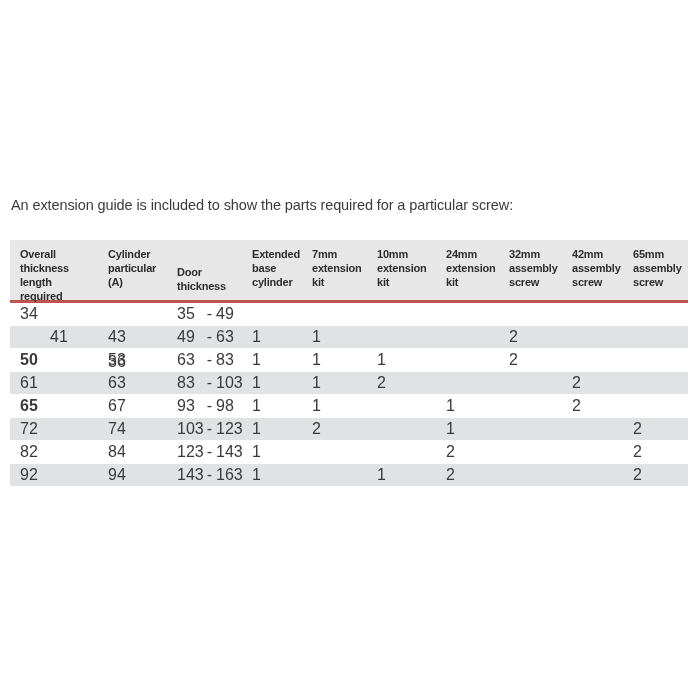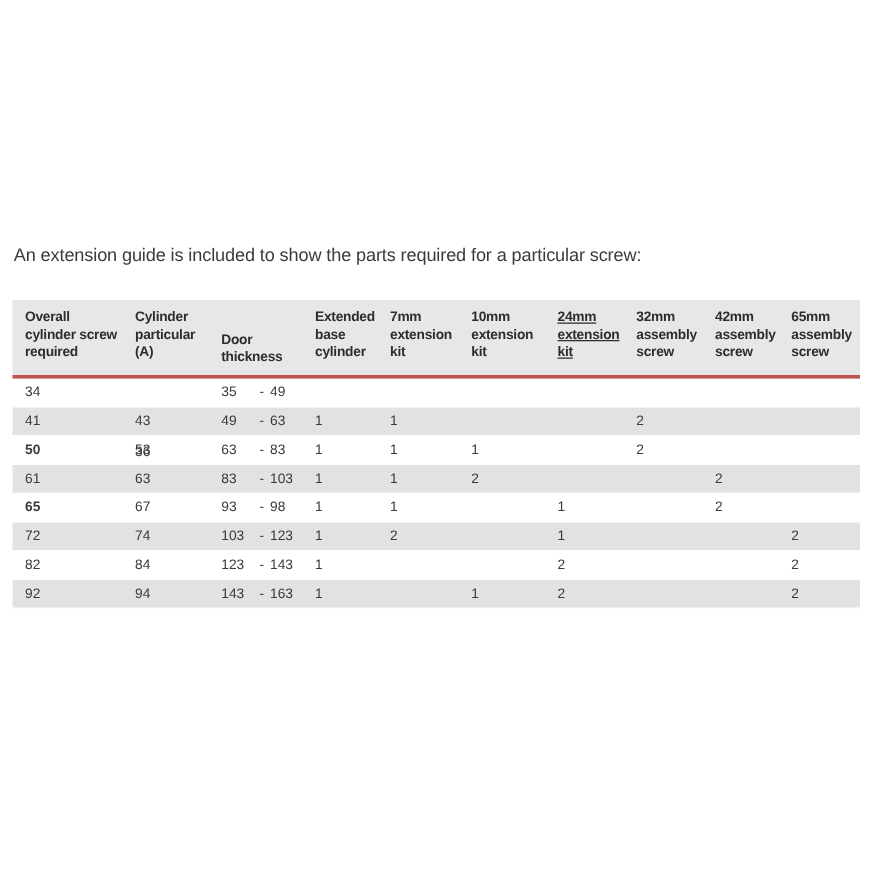--- a/index.html
+++ b/index.html
@@ -2,39 +2,39 @@
 <html><head>
 <meta charset="utf-8">
 <style>
   html,body{margin:0;padding:0;background:#ffffff;}
   body{width:700px;height:700px;font-family:"Liberation Sans",sans-serif;}
   .canvas{position:relative;width:700px;height:700px;background:#ffffff;overflow:hidden;}
   .intro{position:absolute;left:11px;top:197px;margin:0;font-size:14.5px;color:#3b3b3b;letter-spacing:-0.1px;}
   .table{position:absolute;left:10px;top:240px;width:678px;}
   .thead{display:flex;background:#e7e7e7;height:53px;padding-top:7px;border-bottom:3px solid #bf544d;}
   .th{box-sizing:border-box;padding-left:10px;font-weight:bold;font-size:11px;line-height:14px;color:#2d2d2d;letter-spacing:-0.2px;}
-  .tr{display:flex;height:22px;line-height:22px;border-bottom:1px solid #ffffff;font-size:11px;color:#3a3a3a;background:#ffffff;}
+  .tr{display:flex;height:22px;line-height:22px;border-bottom:1px solid #ffffff;font-size:16px;color:#3a3a3a;background:#ffffff;}
   .tr.striped{background:#e1e2e3;}
   .td{box-sizing:border-box;padding-left:10px;white-space:nowrap;overflow:visible;}
   .td.bold{font-weight:bold;}
   .td.merged{padding-left:0;text-align:center;}
   .dt-min{display:inline-block;width:26px;}
   .dt-dash{display:inline-block;width:13px;text-align:center;}
   .dt-max{display:inline-block;}
 </style>
 </head>
 <body>
 
 <div class="canvas">
   <p class="intro">An extension guide is included to show the parts required for a particular screw:</p>
   <div class="table">
     <div class="thead" id="thead">
         <div class="th" style="width: 88px;">
           <div>Overall</div>
-          <div>cylinder screw</div>
+          <div>thickness length</div>
           <div>required</div>
         </div>
         <div class="th" style="width: 69px;">
           <div>Cylinder</div>
           <div>particular</div>
           <div>(A)</div>
         </div>
         <div class="th" style="width: 75px; margin-top: 18px;">
           <div>Door</div>
           <div>thickness</div>
@@ -47,21 +47,21 @@
         <div class="th" style="width: 65px;">
           <div>7mm</div>
           <div>extension</div>
           <div>kit</div>
         </div>
         <div class="th" style="width: 69px;">
           <div>10mm</div>
           <div>extension</div>
           <div>kit</div>
         </div>
-        <div class="th" style="width: 63px; text-decoration: underline;">
+        <div class="th" style="width: 63px;">
           <div>24mm</div>
           <div>extension</div>
           <div>kit</div>
         </div>
         <div class="th" style="width: 63px;">
           <div>32mm</div>
           <div>assembly</div>
           <div>screw</div>
         </div>
         <div class="th" style="width: 61px;">
@@ -75,21 +75,21 @@
           <div>screw</div>
         </div>
       </div>
     <div id="tbody">
         <div class="tr">
           <div class="td" style="width: 88px;">34</div>
           <div class="td" style="width: 69px; margin-top: 48px;">36</div>
           <div class="td" style="width: 75px;"><span class="dt-min">35</span><span class="dt-dash">-</span><span class="dt-max">49</span></div>
         </div>
         <div class="tr striped">
-          <div class="td" style="width: 88px;">41</div>
+          <div class="td" style="width: 88px; text-align: center;">41</div>
           <div class="td" style="width: 69px;">43</div>
           <div class="td" style="width: 75px;"><span class="dt-min">49</span><span class="dt-dash">-</span><span class="dt-max">63</span></div>
           <div class="td" style="width: 60px;">1</div>
           <div class="td" style="width: 65px;">1</div>
           <div class="td" style="width: 69px;"></div>
           <div class="td" style="width: 63px;"></div>
           <div class="td" style="width: 63px;">2</div>
           <div class="td" style="width: 61px;"></div>
           <div class="td" style="width: 65px;"></div>
         </div>

